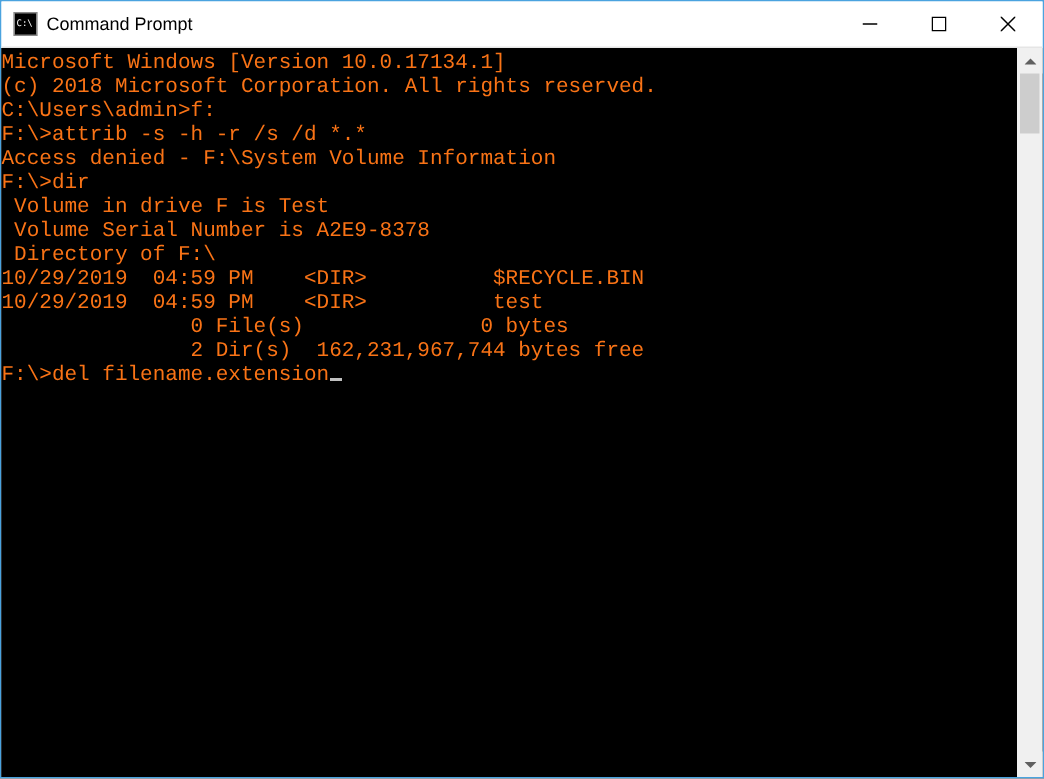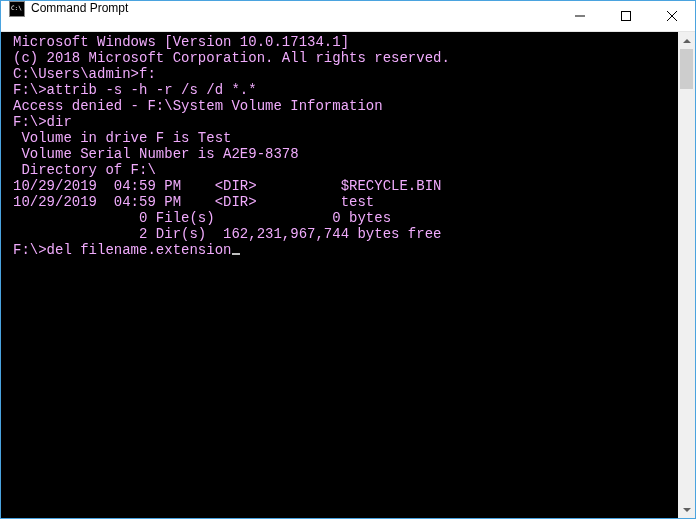--- a/index.html
+++ b/index.html
@@ -1,27 +1,27 @@
 <!DOCTYPE html>
 <html><head>
 <meta charset="utf-8">
 <style>
   * { margin: 0; padding: 0; box-sizing: border-box; }
   html, body { width: 696px; height: 519px; overflow: hidden; font-family: "Segoe UI", Tahoma, sans-serif; background: #fff; }
   .window { width: 696px; height: 519px; border: 1px solid #4aa3df; display: flex; flex-direction: column; background: #fff; }
-  .titlebar { height: 31px; display: flex; background: #fff; border-bottom: 1px solid #e5e5e5; }
+  .titlebar { height: 31px; display: flex; align-items: center; background: #fff; border-bottom: 1px solid #e5e5e5; }
   .titlebar-icon { width: 16px; height: 16px; margin-left: 8px; margin-right: 6px; display: flex; align-items: center; justify-content: center; }
   .titlebar-icon svg { width: 16px; height: 16px; }
   .titlebar-title { font-size: 12px; color: #000; flex: 0 0 auto; }
   .titlebar-spacer { flex: 1; }
   .titlebar-controls { display: flex; height: 100%; }
   .titlebar-btn { width: 46px; height: 100%; display: flex; align-items: center; justify-content: center; background: transparent; border: none; cursor: pointer; }
   .titlebar-btn svg { width: 10px; height: 10px; }
   .console-wrap { flex: 1; background: #000; display: flex; position: relative; }
-  .console { flex: 1; background: #000; color: #f0abfc; font-family: "Consolas","Courier New",monospace; font-size: 14px; line-height: 16px; white-space: pre; padding: 2px 12px; overflow: hidden; }
+  .console { flex: 1; background: #000; color: #f97316; font-family: "Consolas","Courier New",monospace; font-size: 14px; line-height: 16px; white-space: pre; padding: 2px 0; overflow: hidden; }
   .scrollbar { width: 17px; background: #f0f0f0; position: relative; }
   .scroll-arrow { position: absolute; left: 0; width: 17px; height: 17px; display:flex; align-items:center; justify-content:center; background:#f0f0f0; }
   .scroll-arrow.up { top: 0; }
   .scroll-arrow.down { bottom: 0; }
   .scroll-arrow svg { width: 8px; height: 8px; fill:#606060; }
   .scroll-thumb { position: absolute; top: 17px; left: 2px; width: 13px; height: 40px; background: #cdcdcd; }
   .line { display: block; }
   .cursor { display:inline-block; width: 8px; height: 2px; background:#c0c0c0; vertical-align: baseline; margin-left:1px; position:relative; top:1px; }
 </style>
 </head>

